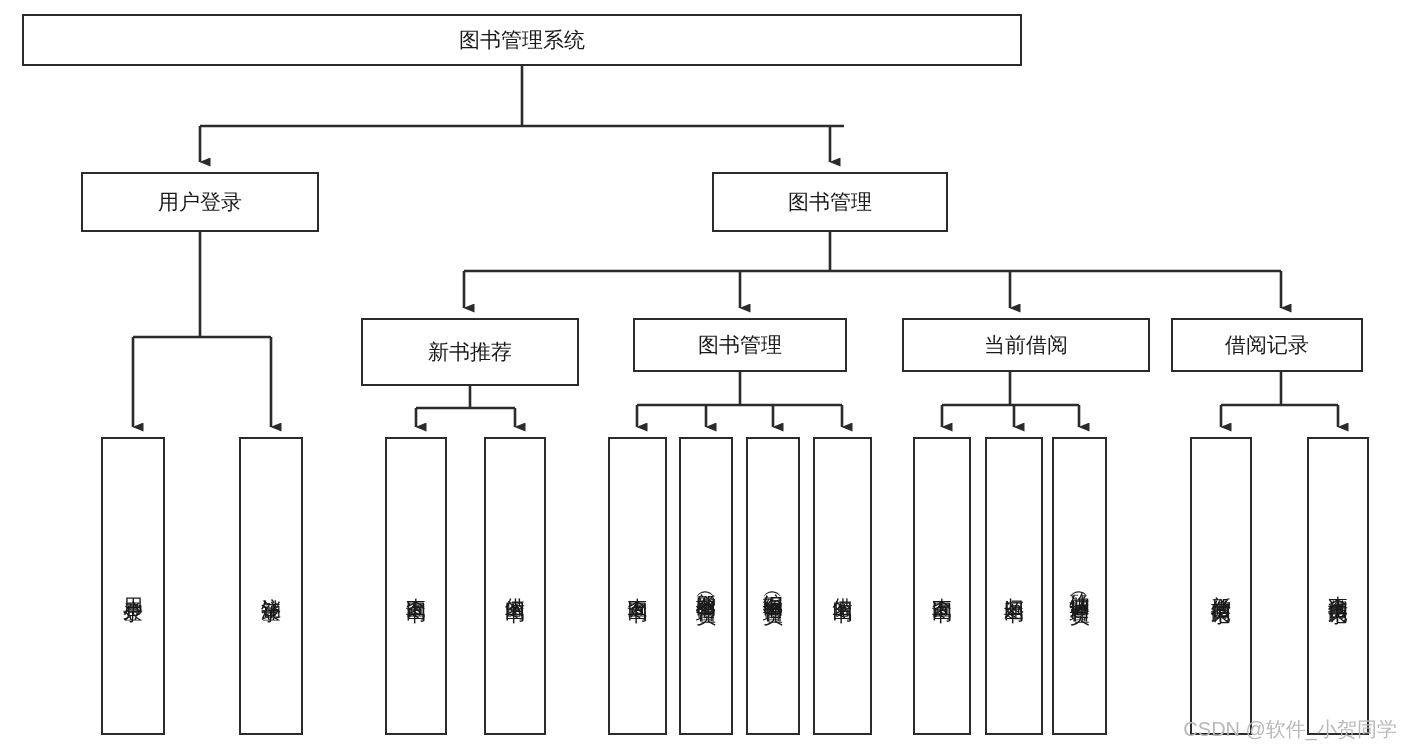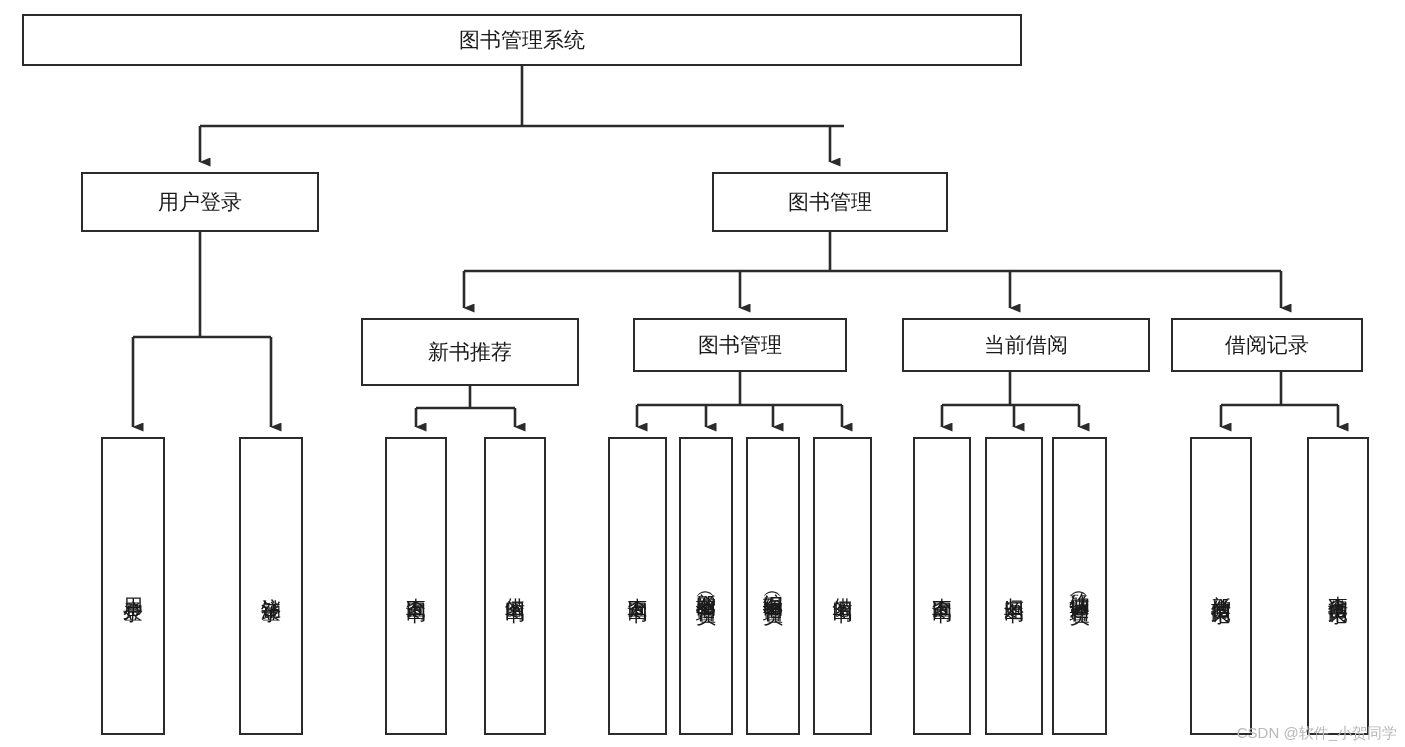--- a/index.html
+++ b/index.html
@@ -55,21 +55,21 @@
     writing-mode: vertical-rl;
     text-orientation: upright;
     font-size: 20px;
     letter-spacing: 2px;
     line-height: 1.05;
   }
   #watermark {
     position: absolute;
     right: 8px;
     bottom: 4px;
-    font-size: 15px;
+    font-size: 20px;
     color: #b9b9b9;
     white-space: nowrap;
     pointer-events: none;
     font-family: "Liberation Sans", "DejaVu Sans", sans-serif;
     text-align: center;
   }
 </style>
 </head>
 <body>
 

